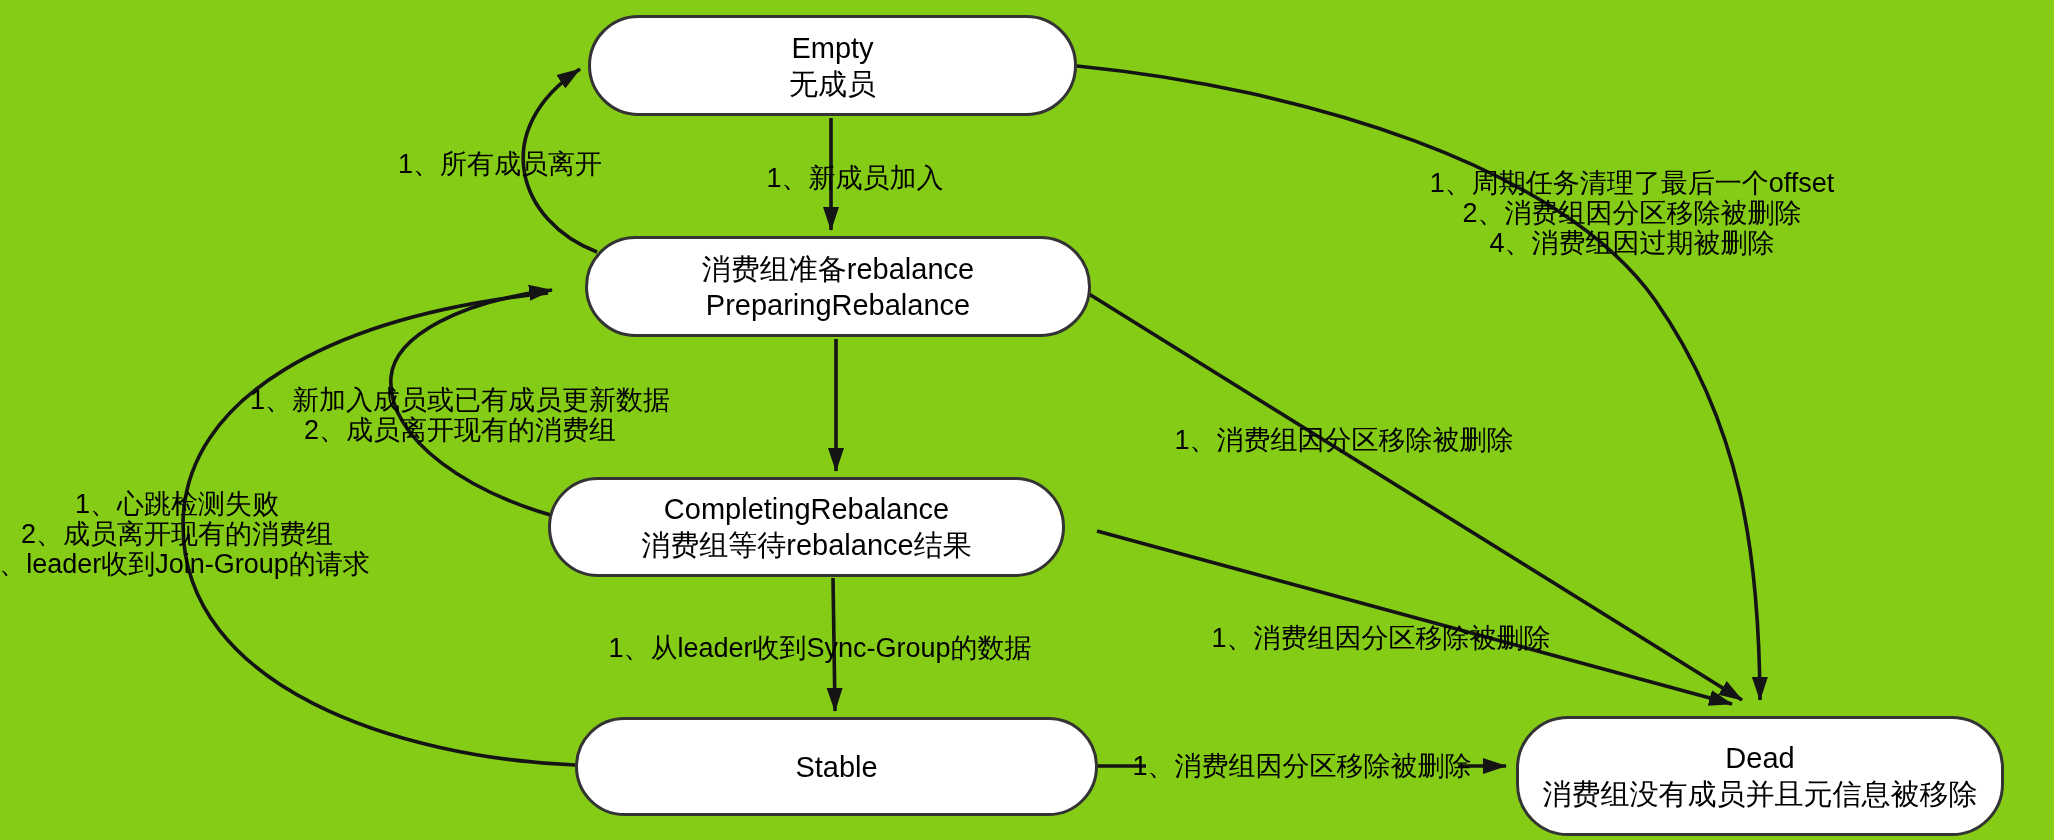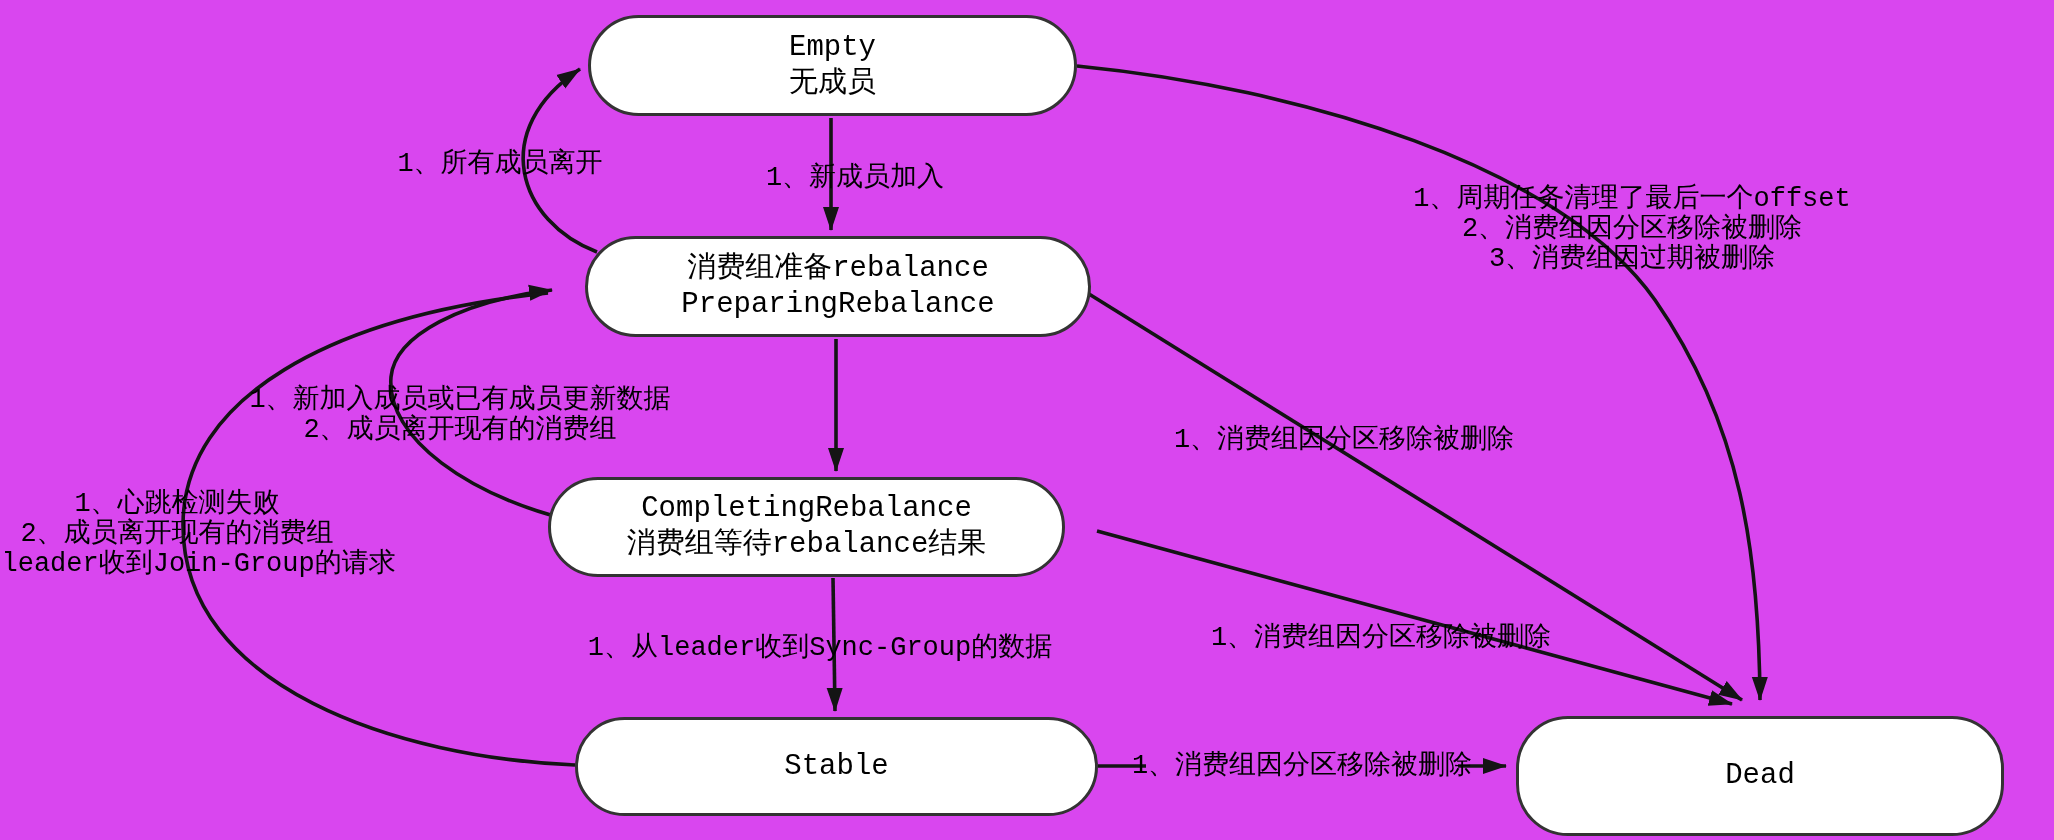--- a/index.html
+++ b/index.html
@@ -1,20 +1,20 @@
 <!DOCTYPE html>
 <html><head>
 <meta charset="utf-8">
 <style>
   html,body{margin:0;padding:0;background:#ffffff;}
   .canvas{
     position:relative;
     width:2054px;height:840px;
-    background:#d946ef;
-    font-family:Liberation Mono, monospace;
+    background:#84cc16;
+    font-family:Liberation Sans, sans-serif;
     color:#000;
     overflow:hidden;
   }
   .edges{position:absolute;left:0;top:0;}
   .edges path{fill:none;stroke:#141414;stroke-width:3.6;}
   .node{
     position:absolute;
     box-sizing:border-box;
     border:3.4px solid #333333;
     border-radius:52px;
@@ -82,20 +82,21 @@
     <div>CompletingRebalance</div>
     <div>消费组等待rebalance结果</div>
   </div>
 
   <div class="node" style="left:575px;top:717px;width:523px;height:99px">
     <div>Stable</div>
   </div>
 
   <div class="node" style="left:1516px;top:716px;width:488px;height:120px">
     <div>Dead</div>
+    <div>消费组没有成员并且元信息被移除</div>
   </div>
 
   <div class="elabel" style="left:855px;top:178px">
     <div>1、新成员加入</div>
   </div>
 
   <div class="elabel" style="left:500px;top:164px">
     <div>1、所有成员离开</div>
   </div>
 
@@ -108,24 +109,24 @@
     <div>1、新加入成员或已有成员更新数据</div>
     <div>2、成员离开现有的消费组</div>
   </div>
 
   <div class="elabel" style="left:177px;top:534px">
     <div>1、心跳检测失败</div>
     <div>2、成员离开现有的消费组</div>
     <div>3、leader收到Join-Group的请求</div>
   </div>
 
-  <div class="elabel" style="left:1632px;top:229px">
+  <div class="elabel" style="left:1632px;top:213px">
     <div>1、周期任务清理了最后一个offset</div>
     <div>2、消费组因分区移除被删除</div>
-    <div>3、消费组因过期被删除</div>
+    <div>4、消费组因过期被删除</div>
   </div>
 
   <div class="elabel" style="left:1344px;top:440px">
     <div>1、消费组因分区移除被删除</div>
   </div>
 
   <div class="elabel" style="left:1381px;top:638px">
     <div>1、消费组因分区移除被删除</div>
   </div>
 

